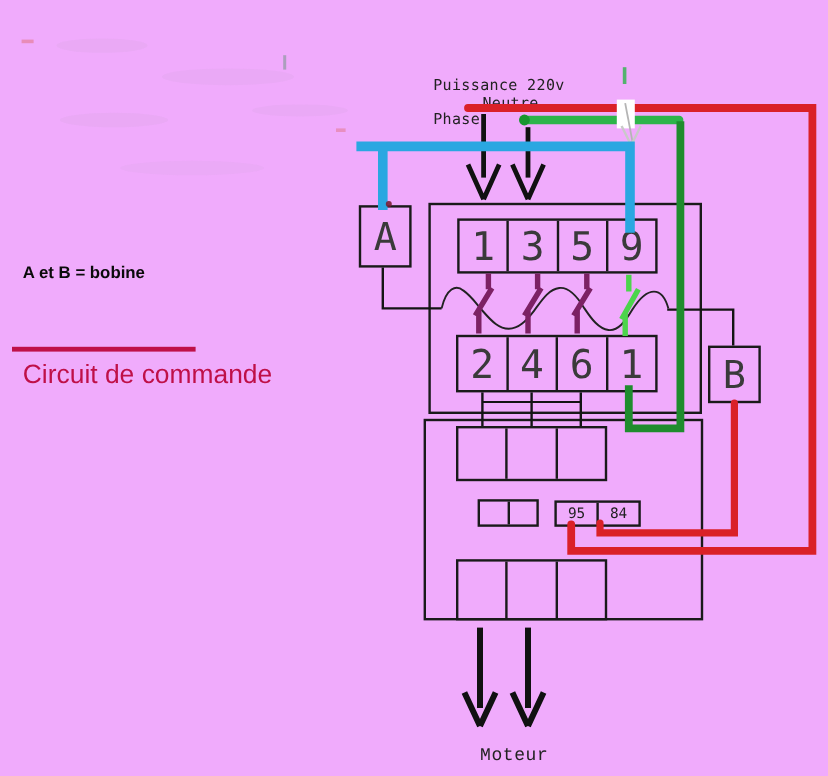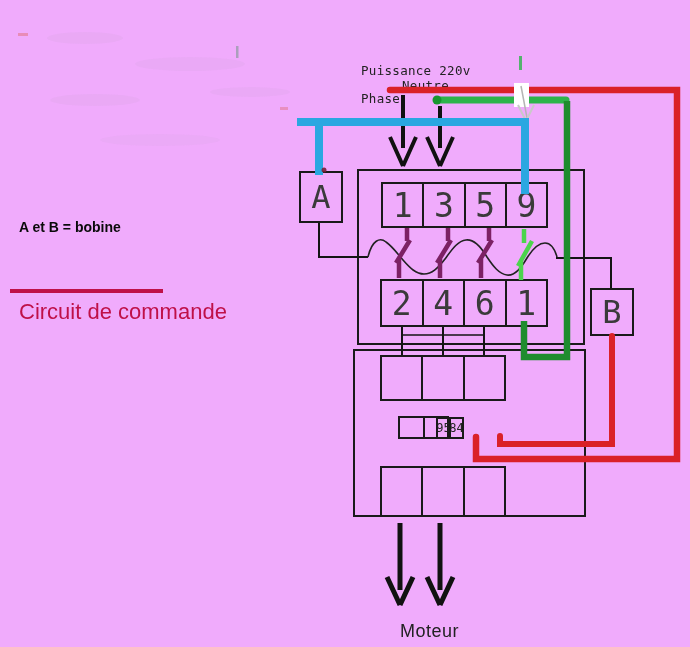--- a/index.html
+++ b/index.html
@@ -13,21 +13,21 @@
   .cells{display:flex;height:100%;}
   .cell{flex:1;border-left:2px solid #1a1a1a;display:flex;align-items:center;justify-content:center;overflow:hidden;}
   .cell:first-child{border-left:none;}
   .digit{font-family:"DejaVu Sans Mono",monospace;font-size:33px;color:#3a3a3a;line-height:1;}
   .coil-letter{font-family:"DejaVu Sans Mono",monospace;font-size:32px;color:#3a3a3a;line-height:1;}
   .auxnum{font-family:"DejaVu Sans Mono",monospace;font-size:12px;color:#222;}
   .toplabel{font-family:"DejaVu Sans Mono",monospace;font-size:12.5px;color:#222;letter-spacing:.3px;line-height:14px;white-space:pre;}
   .legend{font-family:Liberation Sans, sans-serif;font-weight:bold;font-size:14px;color:#0a0a0a;}
   .command{font-family:"Liberation Sans",sans-serif;font-weight:normal;font-size:22px;color:#bf1048;}
   .rule{position:absolute;background:#bf1048;height:3.5px;}
-  .motor{font-family:Liberation Sans, sans-serif;font-size:18px;color:#222;letter-spacing:.5px;}
+  .motor{font-family:Liberation Mono, monospace;font-size:15px;color:#222;letter-spacing:.5px;}
   svg.overlay{position:absolute;left:0;top:0;z-index:5;pointer-events:none;}
 </style>
 </head>
 <body>
 
 <div class="canvas">
 
   <div class="abs toplabel" style="left:361px;top:64px;">Puissance 220v</div>
   <div class="abs toplabel" style="left:361px;top:92px;">Phase</div>
   <div class="abs toplabel" style="left:402px;top:79px;text-align:right;">Neutre</div>
@@ -90,21 +90,21 @@
     </div>
   </div>
 
   <div class="box" style="left:398px;top:416px;width:51px;height:23px;">
     <div class="cells">
       <div class="cell"></div>
       <div class="cell"></div>
     </div>
   </div>
 
-  <div class="box" style="left:436px;top:417px;width:28px;height:22px;">
+  <div class="box" style="left:462px;top:417px;width:72px;height:22px;">
     <div class="cells">
       <div class="cell">
           <span class="auxnum">95</span>
         </div>
       <div class="cell">
           <span class="auxnum">84</span>
         </div>
     </div>
   </div>
 

